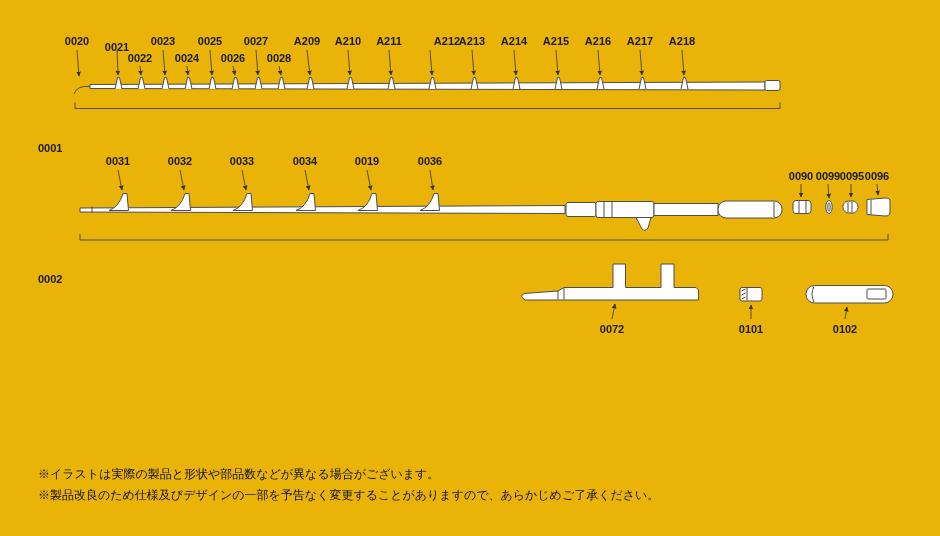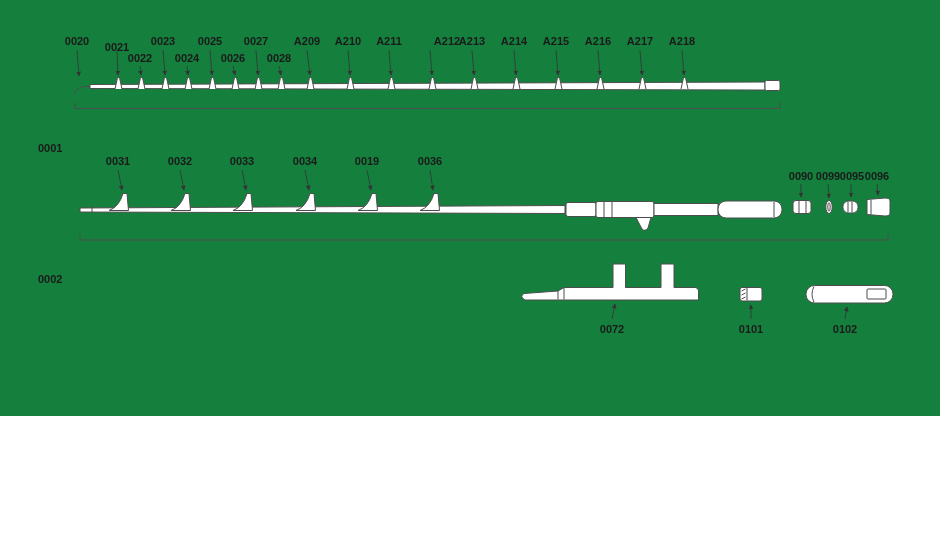--- a/index.html
+++ b/index.html
@@ -1,16 +1,16 @@
 <!DOCTYPE html>
 <html><head>
 <meta charset="utf-8">
 <style>
   html,body{margin:0;padding:0;background:#fff;}
-  #canvas{position:relative;width:940px;height:416px;background:#15803d;overflow:hidden;
+  #canvas{position:relative;width:940px;height:536px;background:#eab308;overflow:hidden;
           font-family:"Liberation Sans",sans-serif;}
   svg{position:absolute;left:0;top:0;}
   .lbl{position:absolute;font:600 11px "Liberation Sans",sans-serif;color:#1a1a1a;
        transform:translateX(-50%);white-space:nowrap;letter-spacing:0;}
   .lbl-left{position:absolute;font:600 11px "Liberation Sans",sans-serif;color:#1a1a1a;white-space:nowrap;margin-top:40px;}
   .note{position:absolute;font:12px "Liberation Sans",sans-serif;color:#111;white-space:nowrap;}
 </style>
 </head>
 <body>
 
@@ -178,14 +178,16 @@
 
   <div class="lbl" style="left:801px;top:170px">0090</div>
   <div class="lbl" style="left:828px;top:170px">0099</div>
   <div class="lbl" style="left:852px;top:170px">0095</div>
   <div class="lbl" style="left:877px;top:170px">0096</div>
 
   <div class="lbl" style="left:612px;top:323px">0072</div>
   <div class="lbl" style="left:751px;top:323px">0101</div>
   <div class="lbl" style="left:845px;top:323px">0102</div>
 
+  <div class="note" style="left:38px;top:466px">※イラストは実際の製品と形状や部品数などが異なる場合がございます。</div>
+  <div class="note" style="left:38px;top:487px">※製品改良のため仕様及びデザインの一部を予告なく変更することがありますので、あらかじめご了承ください。</div>
 
 </div>
 
 </body></html>

